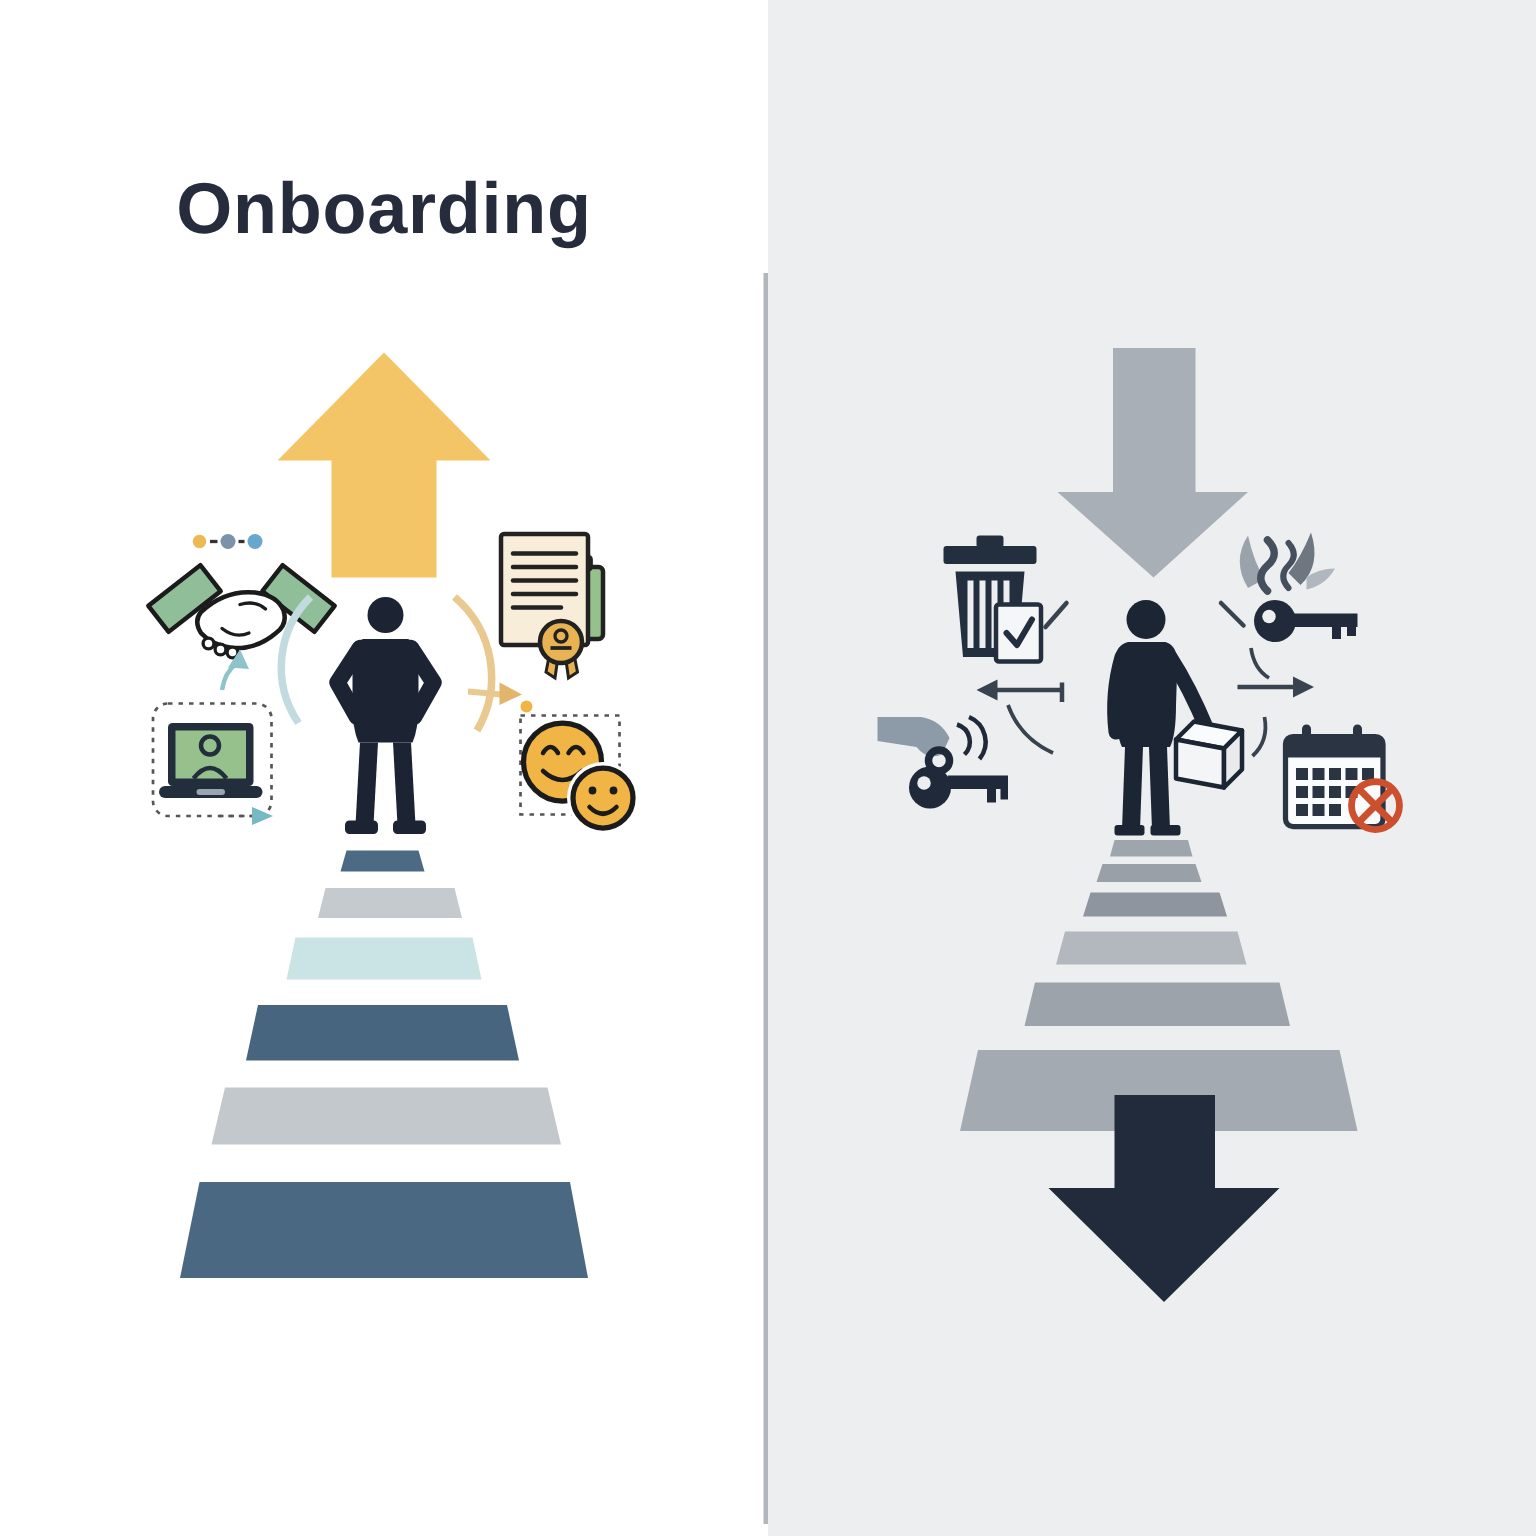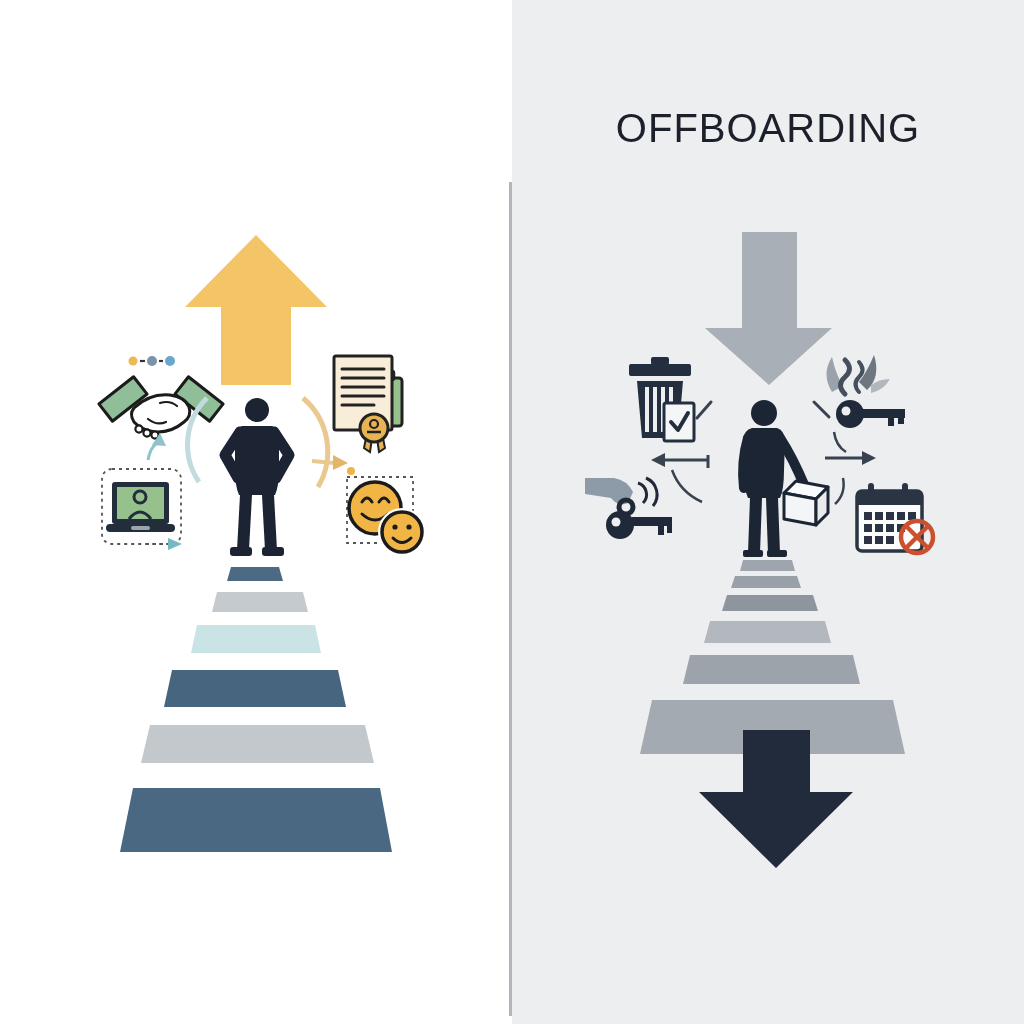--- a/index.html
+++ b/index.html
@@ -16,20 +16,21 @@
   .offboarding-header{position:absolute;left:0;top:104px;width:100%;text-align:center;color:#1B202B;}
   .offboarding-header .line1{font-size:40px;font-weight:400;letter-spacing:1px;line-height:1.2;}
   .offboarding-header .line2{font-size:35px;font-weight:400;letter-spacing:.5px;line-height:1.2;}
 </style>
 </head>
 <body>
 
 <div class="canvas">
 
   <section class="panel left">
+    <h1 class="onboarding-title">Onboarding</h1>
 
     <svg width="512" height="1024" viewBox="0 0 512 1024">
 
       <polygon points="256,235 327,307 291,307 291,385 221,385 221,307 185,307" fill="#F3C566"></polygon>
 
       <g>
         <circle cx="133" cy="361" r="4.5" fill="#ECB955"></circle>
         <line x1="140" y1="361" x2="145" y2="361" stroke="#333" stroke-width="2.2"></line>
         <circle cx="152" cy="361" r="5" fill="#7A93AB"></circle>
         <line x1="159" y1="361" x2="163" y2="361" stroke="#333" stroke-width="2.2"></line>
@@ -121,21 +122,20 @@
         <polygon points="150,725 365,725 374,763 141,763" fill="#C3C8CD"></polygon>
         <polygon points="133,788 380,788 392,852 120,852" fill="#4A6881"></polygon>
       </g>
     </svg>
   </section>
 
   <div class="divider"></div>
 
   <section class="panel right">
     <div class="offboarding-header">
-      <div class="line1">OFFBOARDING</div>
     </div>
 
     <svg width="512" height="1024" viewBox="0 0 512 1024">
 
       <g>
         <polygon points="231,560 280,560 283,571 228,571" fill="#9EA5AC"></polygon>
         <polygon points="223,576 285,576 289,588 219,588" fill="#99A0A7"></polygon>
         <polygon points="215,595 301,595 306,611 210,611" fill="#8E959E"></polygon>
         <polygon points="198,621 313,621 319,643 192,643" fill="#B2B8BE"></polygon>
         <polygon points="178,655 341,655 348,684 171,684" fill="#9CA3AA"></polygon>

